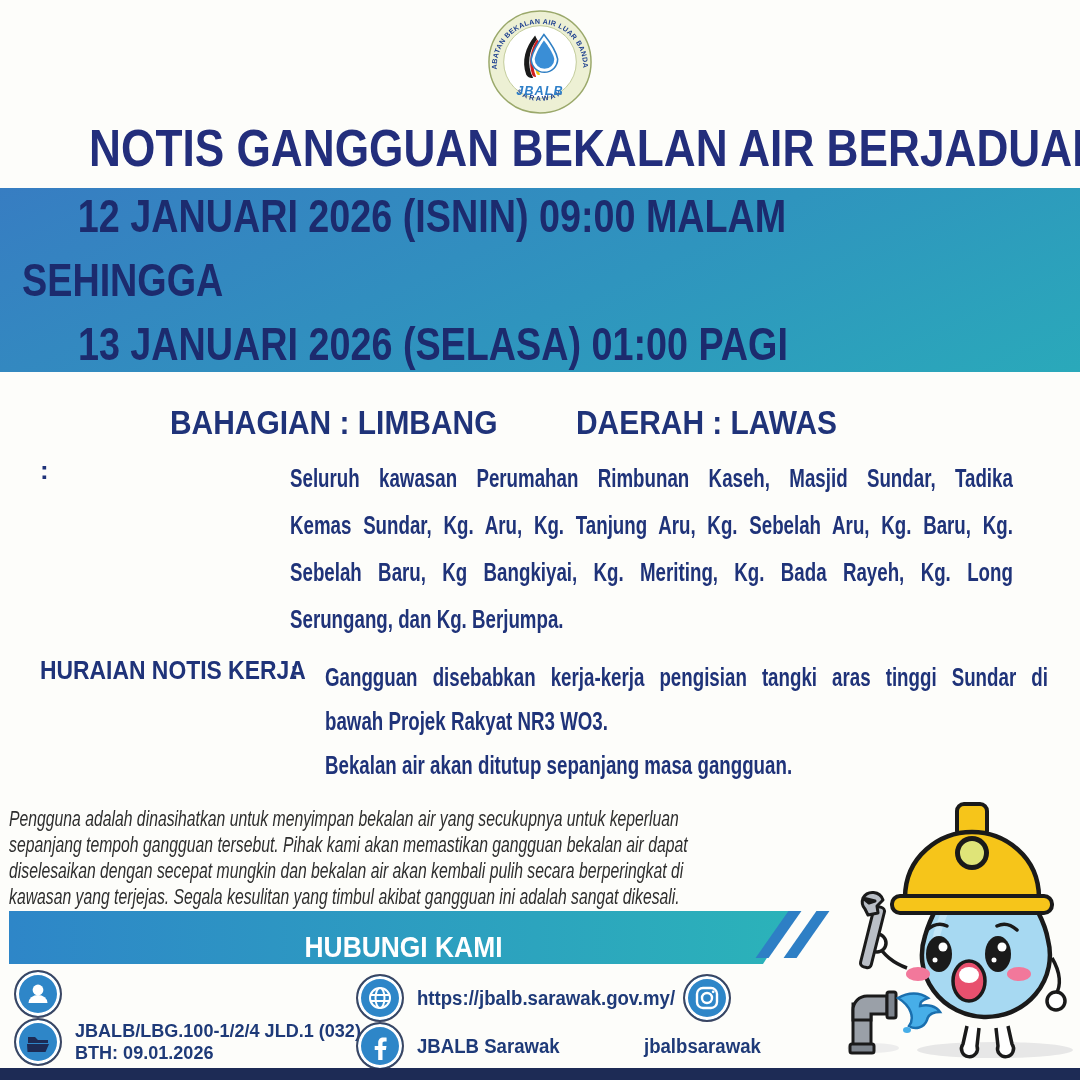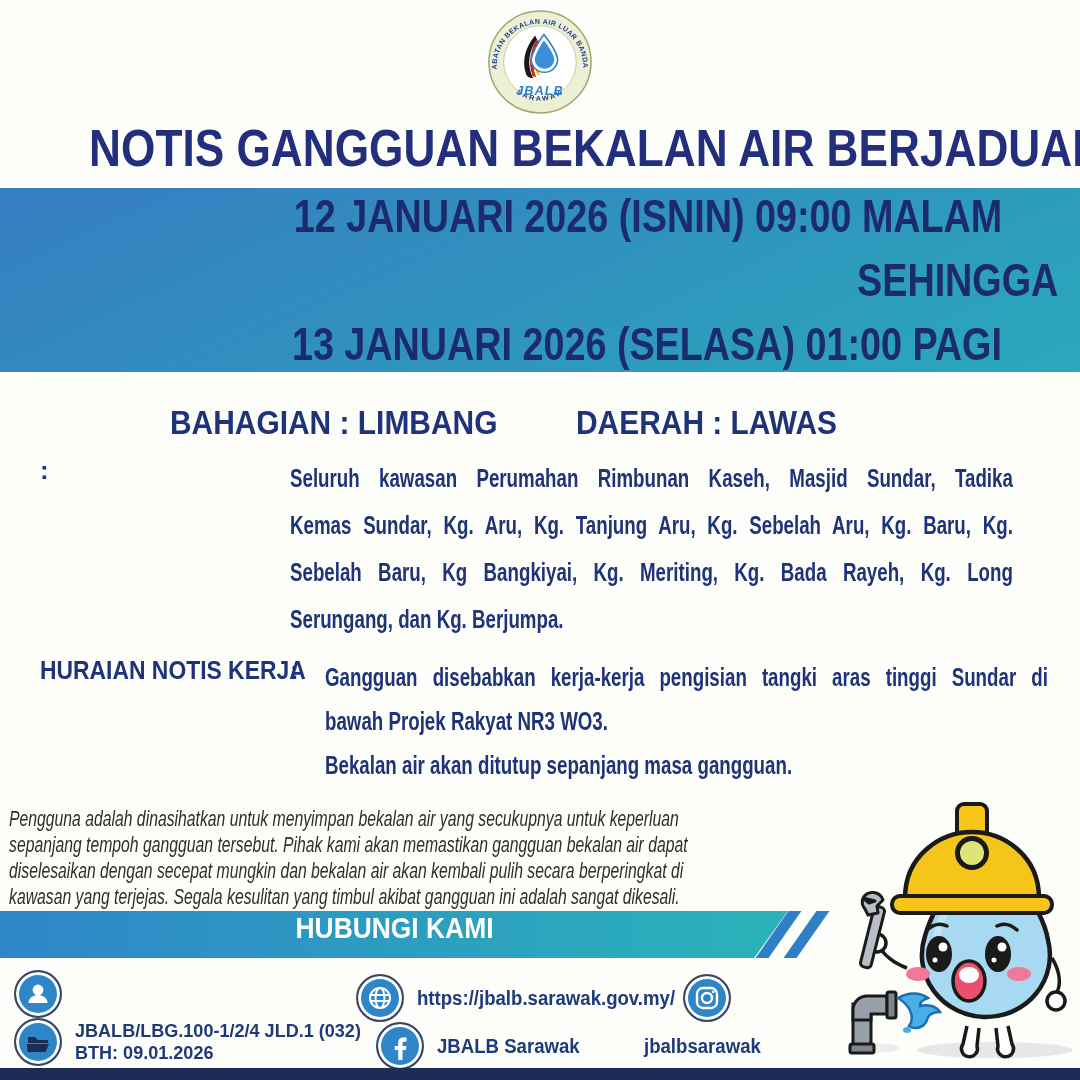--- a/index.html
+++ b/index.html
@@ -12,21 +12,21 @@
   
   .title{position:absolute;top:118px;left:0;width:1080px;text-align:center;}
   .title span{
     display:inline-block;white-space:nowrap;font-weight:bold;font-size:52px;
     color:#232e7c;transform:scaleX(0.85);letter-spacing:0px;
   }
   
   .banner{
     position:absolute;top:188px;left:0;width:1080px;height:184px;
     background:linear-gradient(155deg,#377dc2 0%,#2f94be 55%,#2aa9ba 100%);
-    display:flex;flex-direction:column;justify-content:center;align-items:flex-end;gap:8px;
+    display:flex;flex-direction:column;justify-content:center;align-items:flex-start;gap:8px;
   }
   .banner .bline{
     white-space:nowrap;font-weight:bold;font-size:46px;line-height:56px;
     color:#1c2b6e;transform:scaleX(0.82);
   }
   
   .loc{position:absolute;top:403px;left:0;width:936px;height:42px;}
   .loc span{
     position:absolute;font-weight:bold;font-size:34px;color:#1f3379;
     white-space:nowrap;transform:scaleX(0.88);transform-origin:0 50%;
@@ -51,24 +51,24 @@
   #huraian{top:655px;}
   #huraian .jline{line-height:44px;}
   
   .disclaimer{position:absolute;top:806px;left:9px;width:1100px;}
   .disclaimer .dline{
     width:1100px;transform:scaleX(0.70);transform-origin:0 0;white-space:nowrap;
     font-style:italic;font-size:22.5px;line-height:26px;color:#2e2e2e;font-weight:500;
   }
   
   .contact-bar{
-    position:absolute;top:911px;left:0;width:788px;height:47px;
+    position:absolute;top:911px;left:9px;width:788px;height:53px;
     background:linear-gradient(90deg,#2e86c8 0%,#2bb3b9 100%);
     clip-path:polygon(0 0,100% 0,calc(100% - 34px) 100%,0 100%);
-    display:flex;align-items:flex-start;justify-content:center;
+    display:flex;align-items:flex-end;justify-content:center;
   }
   .contact-bar span{
     color:#ffffff;font-weight:bold;font-size:30px;transform:scaleX(0.88);white-space:nowrap;
   }
   .slash{position:absolute;top:911px;width:13px;height:47px;background:#2e7fc5;transform:skewX(-35deg);}
   .slash.s1{left:772px;}
   .slash.s2{left:800px;}
   
   .c-row{position:absolute;display:flex;align-items:center;gap:13px;}
   .cicon{
@@ -77,21 +77,21 @@
     display:flex;align-items:center;justify-content:center;
   }
   .ctext{color:#1e3a78;font-weight:bold;line-height:22px;}
   .ctext .t1{font-size:17.5px;transform:scaleX(0.95);transform-origin:0 50%;white-space:nowrap;}
   .ctext .t2{font-size:19px;transform:scaleX(0.95);transform-origin:0 50%;white-space:nowrap;}
   .ctext.big{font-size:20px;}
   .ctext.big div{transform:scaleX(0.93);transform-origin:0 50%;white-space:nowrap;}
   #row-call{top:970px;left:14px;}
   #row-ref{top:1018px;left:14px;}
   #row-web{top:974px;left:356px;}
-  #row-fb{top:1022px;left:376px;justify-content:space-between;}
+  #row-fb{top:1022px;left:356px;justify-content:space-between;}
   #row-ig{top:974px;left:644px;flex-direction:column;}
   .bottom-bar{position:absolute;left:0;top:1068px;width:1080px;height:12px;background:#1d2b55;}
   
   .mascot{position:absolute;left:845px;top:798px;width:235px;height:266px;}
 </style>
 </head>
 <body>
 
 <div class="page">
 

